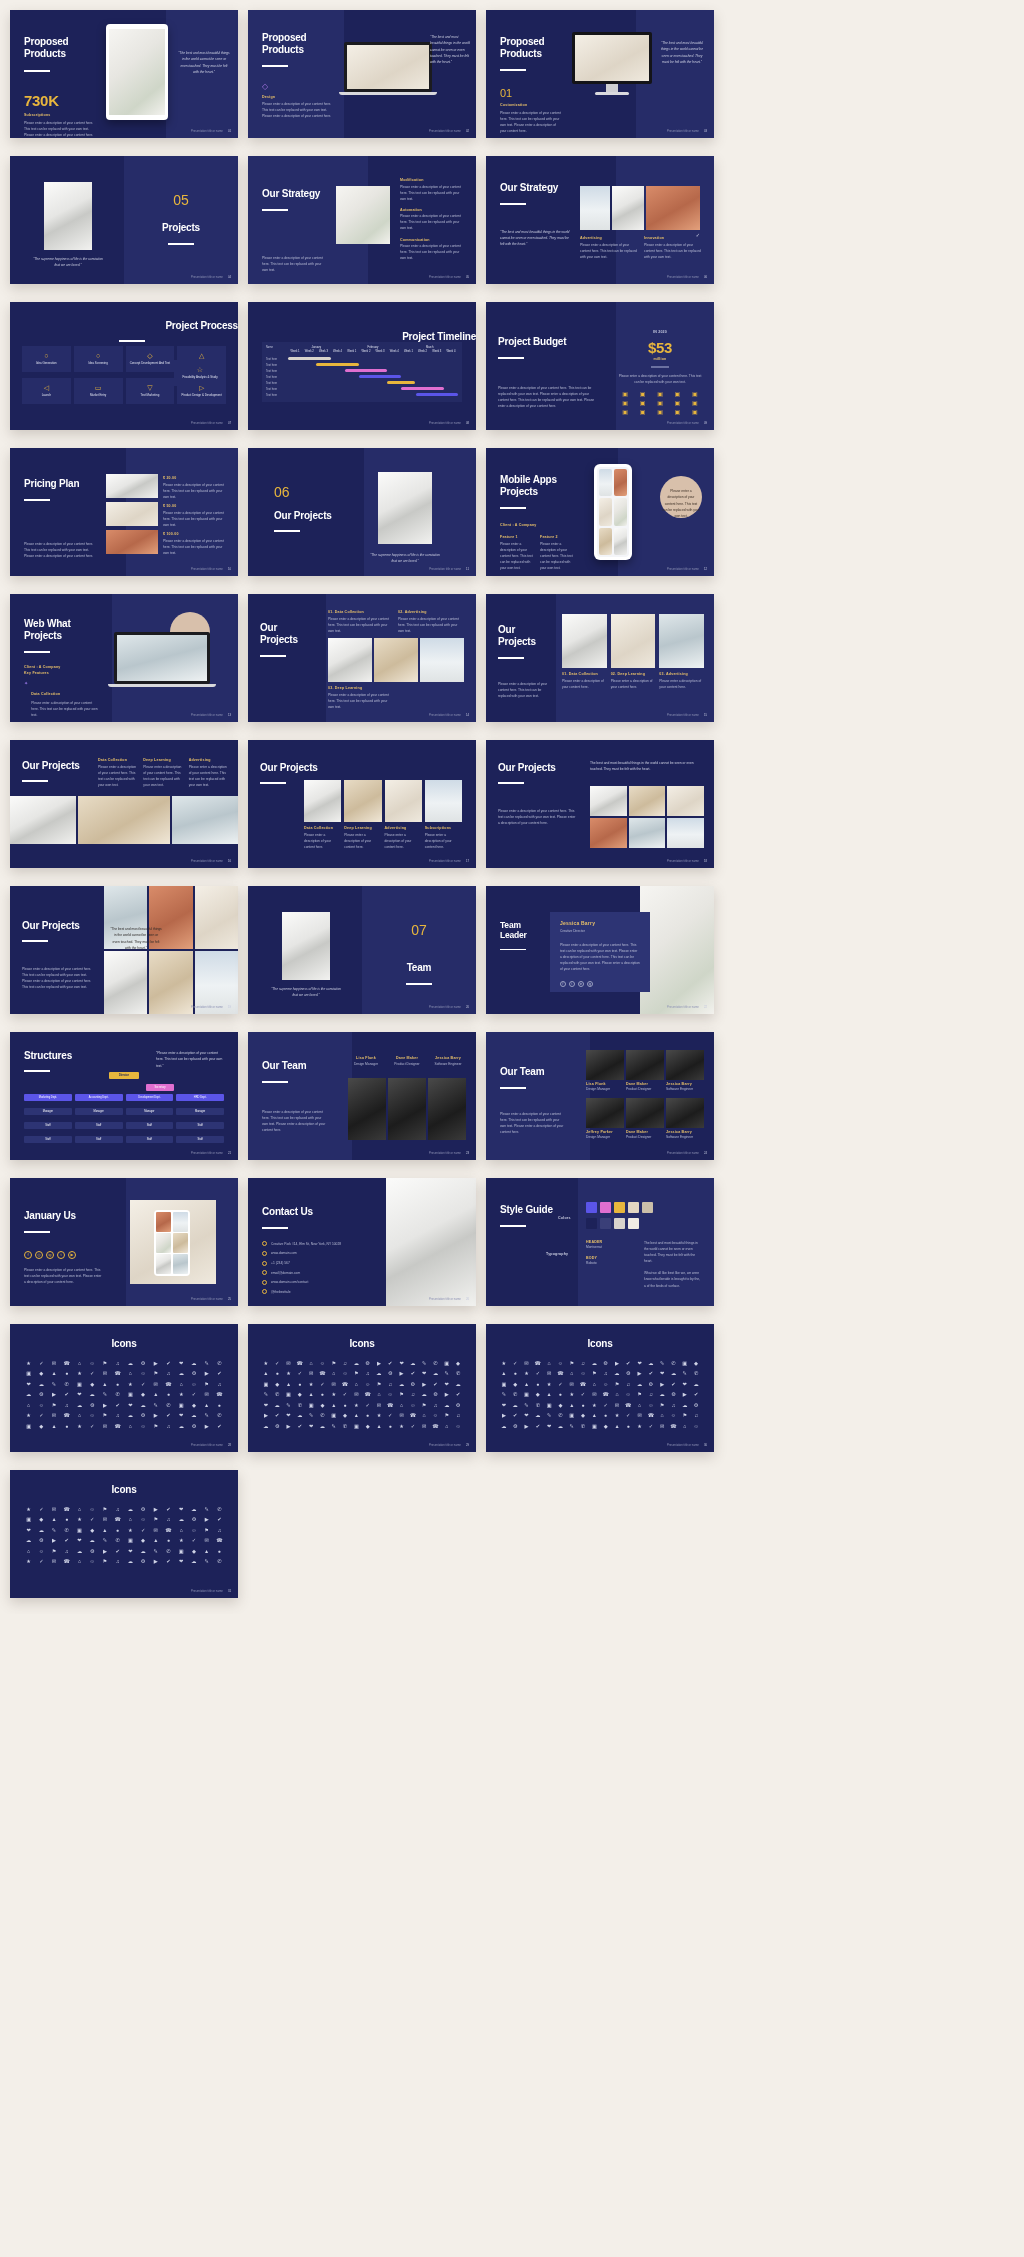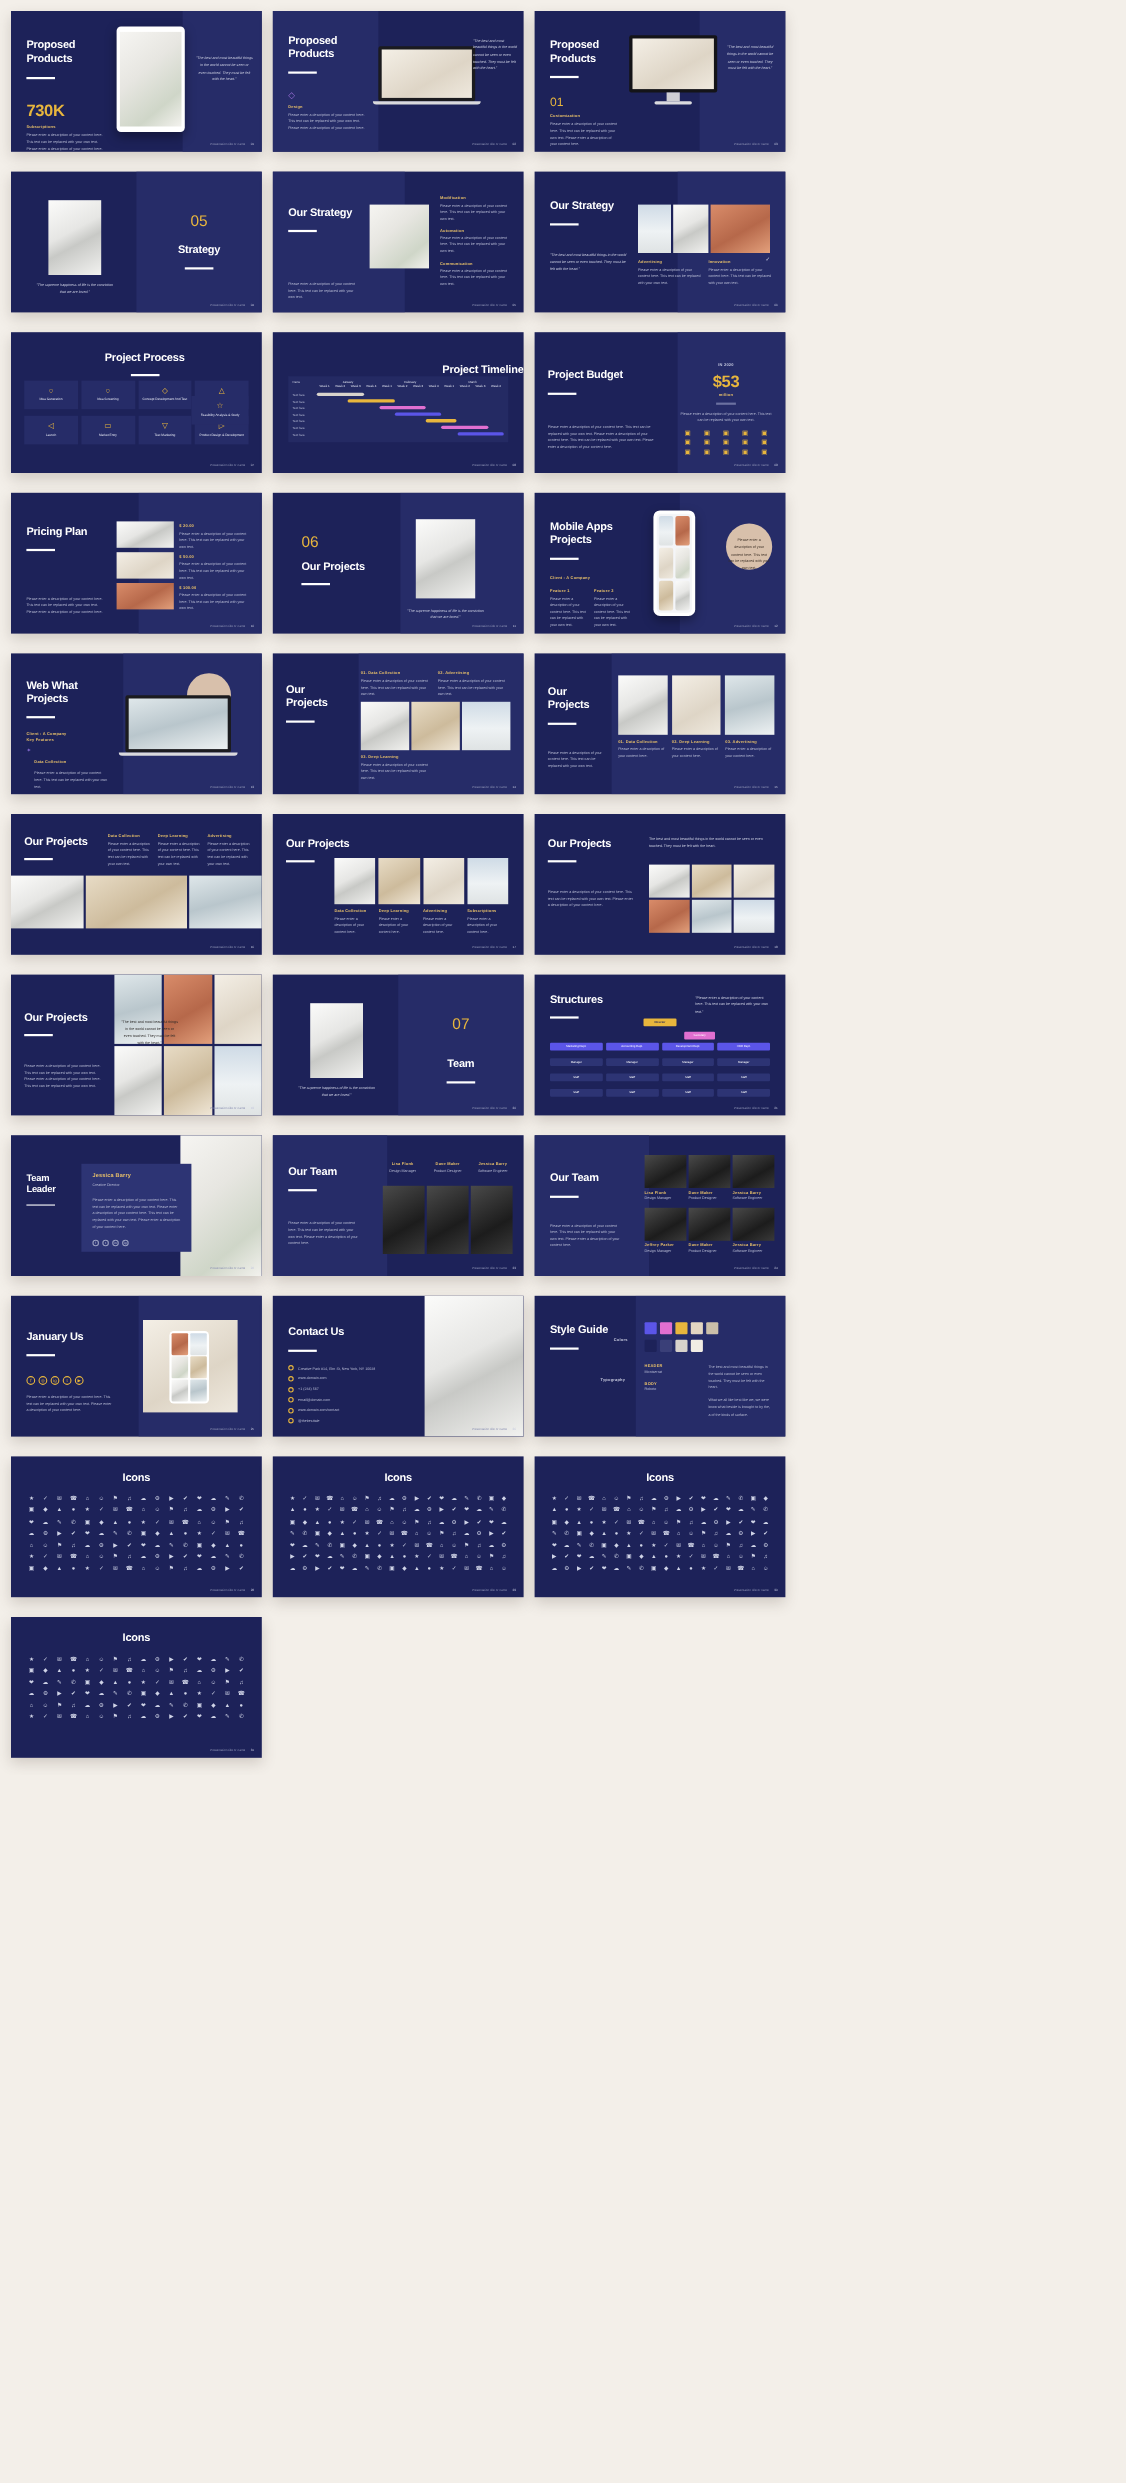--- a/index.html
+++ b/index.html
@@ -182,21 +182,21 @@
       </div>
     </div>
     <div class="slide">
 <div class="panel-r" style="width:114px"></div>
 <div style="position:absolute;left:34px;top:26px;width:48px;height:68px">
         <div class="ph stair" style="width:100%;height:100%"></div>
       </div>
   <div class="quote" style="position:absolute;left:22px;top:100px;width:72px">"The supreme happiness of life is the conviction that we are loved."</div>
      <div style="position:absolute;left:128px;top:36px;width:86px;text-align:center">
        <div class="num">05</div>
-       <div class="h1" style="margin-top:14px">Strategy</div>
+       <div class="h1" style="margin-top:14px">Projects</div>
        <div class="rule w" style="margin:9px auto 0"></div>
      </div>
 <div class="foot">
         <span>Presentation title or name</span>
         <span class="pg">04</span>
       </div>
     </div>
     <div class="slide">
 <div class="panel-l" style="width:120px"></div>
 <div style="position:absolute;left:14px;top:32px;width:64px">
@@ -250,21 +250,21 @@
   <div class="lbl">Innovation</div>
   <div class="body" style="margin-top:2px">Please enter a description of your content here. This text can be replaced with your own text.</div>
 </div>
 <div style="position:absolute;right:14px;top:76px;font-size:5px;color:#cfd3e6">✓</div>
 <div class="foot">
         <span>Presentation title or name</span>
         <span class="pg">06</span>
       </div>
     </div>
     <div class="slide">
-<div style="position:absolute;left:15px;right:0;top:18px;text-align:center">
+<div style="position:absolute;left:15px;right:0;top:18px;text-align:right">
   <div class="h1">Project Process</div>
   <div class="rule w" style="margin:8px auto 0"></div>
 </div>
 <div class="proc" style="position:absolute;left:12px;right:12px;top:44px">
   <div class="cell">
     <span class="ic">○</span>
     <span class="t">Idea Generation</span>
         </div>
         <div class="cell">
     <span class="ic">○</span>
@@ -704,57 +704,20 @@
        <div class="num">07</div>
        <div class="h1" style="margin-top:24px">Team</div>
        <div class="rule w" style="margin:9px auto 0"></div>
      </div>
 <div class="foot">
         <span>Presentation title or name</span>
         <span class="pg">20</span>
       </div>
     </div>
     <div class="slide">
-<div style="position:absolute;left:14px;top:18px;width:80px">
-  <div class="h1">Structures</div>
-  <div class="rule w" style="margin-top:8px"></div>
-</div>
-<div class="quote" style="position:absolute;right:12px;top:18px;width:70px;text-align:left;font-style:normal">"Please enter a description of your content here. This text can be replaced with your own text."</div>
-<div class="org-box" style="position:absolute;left:99px;top:40px;width:30px;background:#e8b63d;color:#1d2259;font-weight:700">Director</div>
-<div class="org-box" style="position:absolute;left:136px;top:52px;width:28px;background:#e06fd0">Secretary</div>
-<div style="position:absolute;left:14px;right:14px;top:62px;display:flex;gap:3px">
-  <div class="org-box" style="flex:1;background:#5b55e8">Marketing Dept.</div>
-        <div class="org-box" style="flex:1;background:#5b55e8">Accounting Dept.</div>
-        <div class="org-box" style="flex:1;background:#5b55e8">Development Dept.</div>
-        <div class="org-box" style="flex:1;background:#5b55e8">HRD Dept.</div>
-</div>
-<div style="position:absolute;left:14px;right:14px;top:76px;display:flex;gap:3px">
-  <div class="org-box" style="flex:1;background:#2d3474">Manager</div>
-        <div class="org-box" style="flex:1;background:#2d3474">Manager</div>
-        <div class="org-box" style="flex:1;background:#2d3474">Manager</div>
-        <div class="org-box" style="flex:1;background:#2d3474">Manager</div>
-</div>
-<div style="position:absolute;left:14px;right:14px;top:90px;display:flex;gap:3px">
-  <div class="org-box" style="flex:1;background:#2d3474">Staff</div>
-        <div class="org-box" style="flex:1;background:#2d3474">Staff</div>
-        <div class="org-box" style="flex:1;background:#2d3474">Staff</div>
-        <div class="org-box" style="flex:1;background:#2d3474">Staff</div>
-</div>
-<div style="position:absolute;left:14px;right:14px;top:104px;display:flex;gap:3px">
-  <div class="org-box" style="flex:1;background:#2d3474">Staff</div>
-        <div class="org-box" style="flex:1;background:#2d3474">Staff</div>
-        <div class="org-box" style="flex:1;background:#2d3474">Staff</div>
-        <div class="org-box" style="flex:1;background:#2d3474">Staff</div>
-</div>
-<div class="foot">
-        <span>Presentation title or name</span>
-        <span class="pg">21</span>
-      </div>
-    </div>
-    <div class="slide">
 <div style="position:absolute;right:0;top:0;width:74px;height:100%">
         <div class="ph green" style="width:100%;height:100%"></div>
       </div>
 <div class="chip" style="position:absolute;left:64px;top:26px;width:100px;height:80px"></div>
 <div style="position:absolute;left:14px;top:34px;width:46px">
   <div class="h1 sm">Team Leader</div>
   <div class="rule w" style="margin-top:8px"></div>
 </div>
 <div style="position:absolute;left:74px;top:34px;width:80px;z-index:3">
   <div class="lbl" style="font-size:5px">Jessica Barry</div>
@@ -763,20 +726,57 @@
   <div class="dotrow" style="margin-top:8px">
     <i>f</i>
           <i>t</i>
           <i>in</i>
           <i>ig</i>
   </div>
 </div>
 <div class="foot">
         <span>Presentation title or name</span>
         <span class="pg">22</span>
+      </div>
+    </div>
+    <div class="slide">
+<div style="position:absolute;left:14px;top:18px;width:80px">
+  <div class="h1">Structures</div>
+  <div class="rule w" style="margin-top:8px"></div>
+</div>
+<div class="quote" style="position:absolute;right:12px;top:18px;width:70px;text-align:left;font-style:normal">"Please enter a description of your content here. This text can be replaced with your own text."</div>
+<div class="org-box" style="position:absolute;left:99px;top:40px;width:30px;background:#e8b63d;color:#1d2259;font-weight:700">Director</div>
+<div class="org-box" style="position:absolute;left:136px;top:52px;width:28px;background:#e06fd0">Secretary</div>
+<div style="position:absolute;left:14px;right:14px;top:62px;display:flex;gap:3px">
+  <div class="org-box" style="flex:1;background:#5b55e8">Marketing Dept.</div>
+        <div class="org-box" style="flex:1;background:#5b55e8">Accounting Dept.</div>
+        <div class="org-box" style="flex:1;background:#5b55e8">Development Dept.</div>
+        <div class="org-box" style="flex:1;background:#5b55e8">HRD Dept.</div>
+</div>
+<div style="position:absolute;left:14px;right:14px;top:76px;display:flex;gap:3px">
+  <div class="org-box" style="flex:1;background:#2d3474">Manager</div>
+        <div class="org-box" style="flex:1;background:#2d3474">Manager</div>
+        <div class="org-box" style="flex:1;background:#2d3474">Manager</div>
+        <div class="org-box" style="flex:1;background:#2d3474">Manager</div>
+</div>
+<div style="position:absolute;left:14px;right:14px;top:90px;display:flex;gap:3px">
+  <div class="org-box" style="flex:1;background:#2d3474">Staff</div>
+        <div class="org-box" style="flex:1;background:#2d3474">Staff</div>
+        <div class="org-box" style="flex:1;background:#2d3474">Staff</div>
+        <div class="org-box" style="flex:1;background:#2d3474">Staff</div>
+</div>
+<div style="position:absolute;left:14px;right:14px;top:104px;display:flex;gap:3px">
+  <div class="org-box" style="flex:1;background:#2d3474">Staff</div>
+        <div class="org-box" style="flex:1;background:#2d3474">Staff</div>
+        <div class="org-box" style="flex:1;background:#2d3474">Staff</div>
+        <div class="org-box" style="flex:1;background:#2d3474">Staff</div>
+</div>
+<div class="foot">
+        <span>Presentation title or name</span>
+        <span class="pg">21</span>
       </div>
     </div>
     <div class="slide">
 <div class="panel-l" style="width:104px"></div>
 <div style="position:absolute;left:14px;top:28px;width:64px">
   <div class="h1">Our Team</div>
   <div class="rule w" style="margin-top:9px"></div>
   <div class="body" style="margin-top:26px">Please enter a description of your content here. This text can be replaced with your own text. Please enter a description of your content here.</div>
 </div>
 <div style="position:absolute;left:100px;right:10px;top:24px;display:flex;gap:5px">

